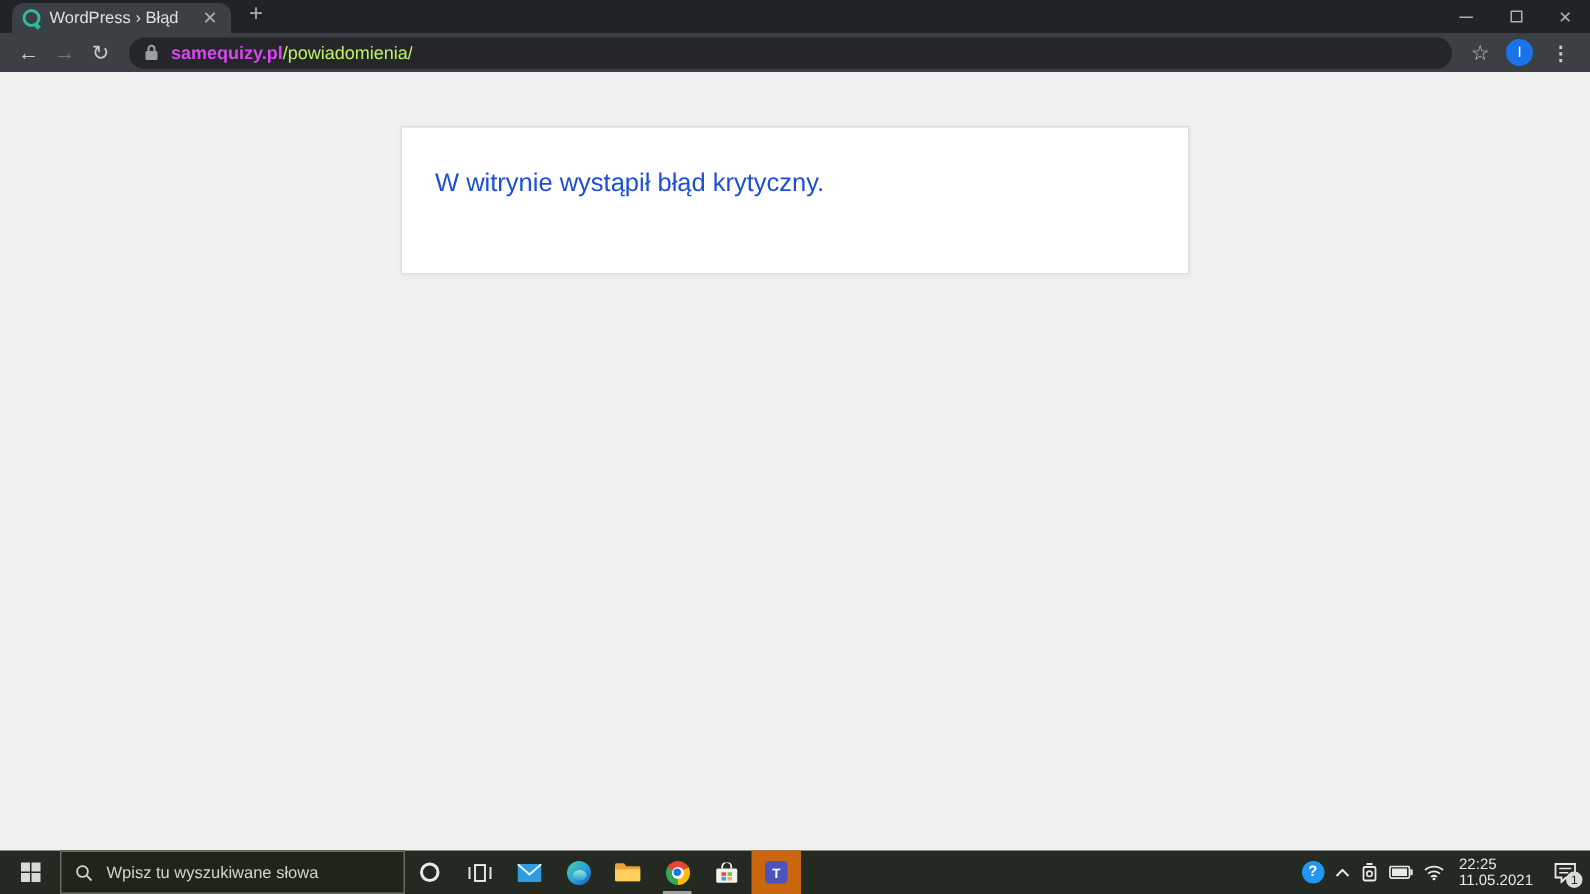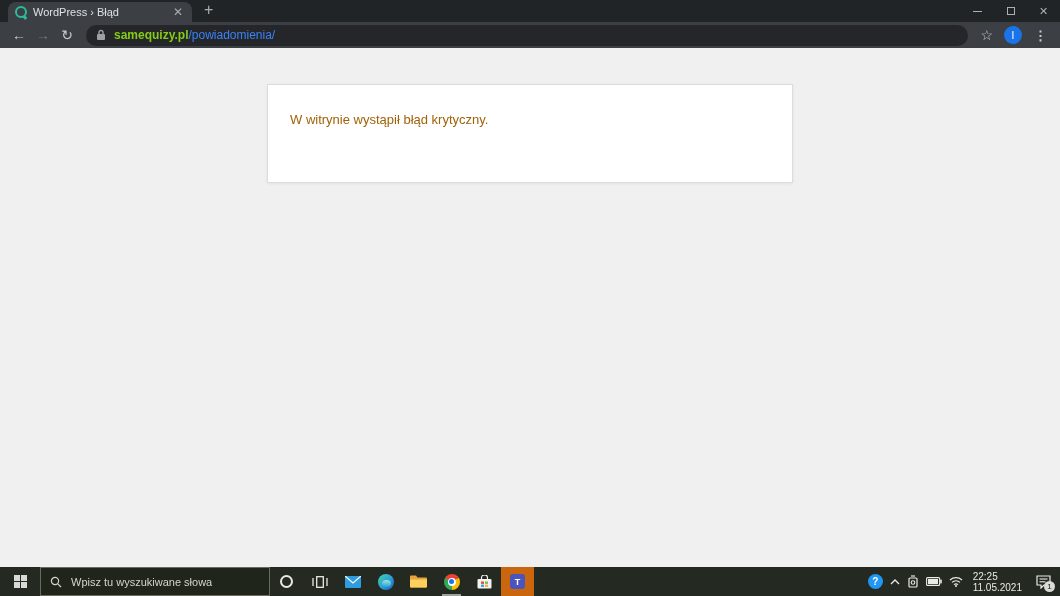--- a/index.html
+++ b/index.html
@@ -1,46 +1,46 @@
 <!DOCTYPE html>
 <html><head>
 <meta charset="utf-8">
 <style>
   * { margin:0; padding:0; box-sizing:border-box; }
   html,body { width:1060px; height:596px; overflow:hidden; font-family:"Liberation Sans",sans-serif; background:#f0f0f1; }
   .stage { position:relative; width:1060px; height:596px; }
 
   
   .tabstrip { position:absolute; top:0; left:0; right:0; height:22px; background:#212427; display:flex; align-items:flex-end; }
-  .tab { margin-left:8px; width:184px; height:20px; background:#3c3f43; border-radius:8px 8px 0 0; display:flex; align-items:center; padding:0 7px; gap:6px; }
+  .tab { margin-left:8px; width:146px; height:20px; background:#3c3f43; border-radius:8px 8px 0 0; display:flex; align-items:center; padding:0 7px; gap:6px; }
   .favicon { width:12px; height:12px; border:2.5px solid #2cbc9e; border-radius:50%; position:relative; flex:0 0 auto; }
   .favicon::after { content:""; position:absolute; right:-2px; bottom:-2px; width:4px; height:2.5px; background:#2cbc9e; transform:rotate(45deg); }
   .tab-title { color:#dfe2e5; font-size:11px; white-space:nowrap; overflow:hidden; flex:1; }
   .tab-close { color:#a8adb2; font-size:12px; line-height:1; padding:0 2px; cursor:default; }
   .new-tab { color:#a8adb2; font-size:16px; margin:0 0 4px 12px; line-height:1; }
   .win-controls { margin-left:auto; align-self:flex-start; display:flex; height:22px; }
   .win-btn { width:33px; height:22px; display:flex; align-items:center; justify-content:center; color:#aab0b5; font-size:11px; }
   .min-glyph { display:block; width:9px; height:1px; background:#aab0b5; }
   .max-glyph { display:block; width:8px; height:8px; border:1px solid #aab0b5; }
 
   .toolbar { position:absolute; top:22px; left:0; right:0; height:26px; background:#3c3f43; display:flex; align-items:center; padding:0 7px; }
   .nav-icon { color:#c7cace; font-size:14px; width:24px; text-align:center; line-height:1; }
   .nav-icon.disabled { color:#71767b; }
   .omnibox { flex:1; height:21px; margin:0 7px; background:#24262a; border-radius:11px; display:flex; align-items:center; padding:0 10px; gap:8px; min-width:0; }
   .url { font-size:12px; white-space:nowrap; overflow:hidden; }
-  .url .domain { color:#84cc16; font-weight:bold; }
-  .url .path { color:#3b82f6; }
+  .url .domain { color:#d946ef; font-weight:bold; }
+  .url .path { color:#bef264; }
   .star { color:#c7cace; font-size:14px; margin:0 5px; }
   .avatar { width:18px; height:18px; border-radius:50%; background:#1a73e8; color:#fff; font-size:10px; display:flex; align-items:center; justify-content:center; margin:0 6px; }
   .menu-dots { color:#c7cace; font-size:13px; letter-spacing:0; margin:0 6px; font-weight:bold; }
 
   
   .content { position:absolute; top:48px; left:0; right:0; bottom:29px; background:#f0f0f1; }
   .error-card { position:absolute; left:267px; top:36px; width:526px; height:99px; background:#ffffff; border:1px solid #dcdcde; box-shadow:0 1px 3px rgba(0,0,0,.06); padding:27px 22px 0; }
-  .error-text { font-size:13px; color:#a16207; }
+  .error-text { font-size:17px; color:#1d4ed8; }
   .error-link { display:inline-block; margin-top:18px; font-size:13px; color:#2c72a4; text-decoration:underline; }
 
   
   .taskbar { position:absolute; left:0; bottom:0; width:1060px; height:29px; background:#242921; display:flex; align-items:stretch; }
   .start-btn { width:40px; display:flex; align-items:center; justify-content:center; }
   .win-logo { width:13px; height:13px; display:grid; grid-template-columns:6px 6px; grid-template-rows:6px 6px; gap:1px; }
   .win-logo span { background:#d7dad6; }
   .tb-search { width:230px; background:#20251b; border:1px solid #686c5e; display:flex; align-items:center; gap:9px; padding:0 9px; }
   .tb-search-text { color:#d3d4d0; font-size:11px; white-space:nowrap; }
   .tb-apps { display:flex; }

